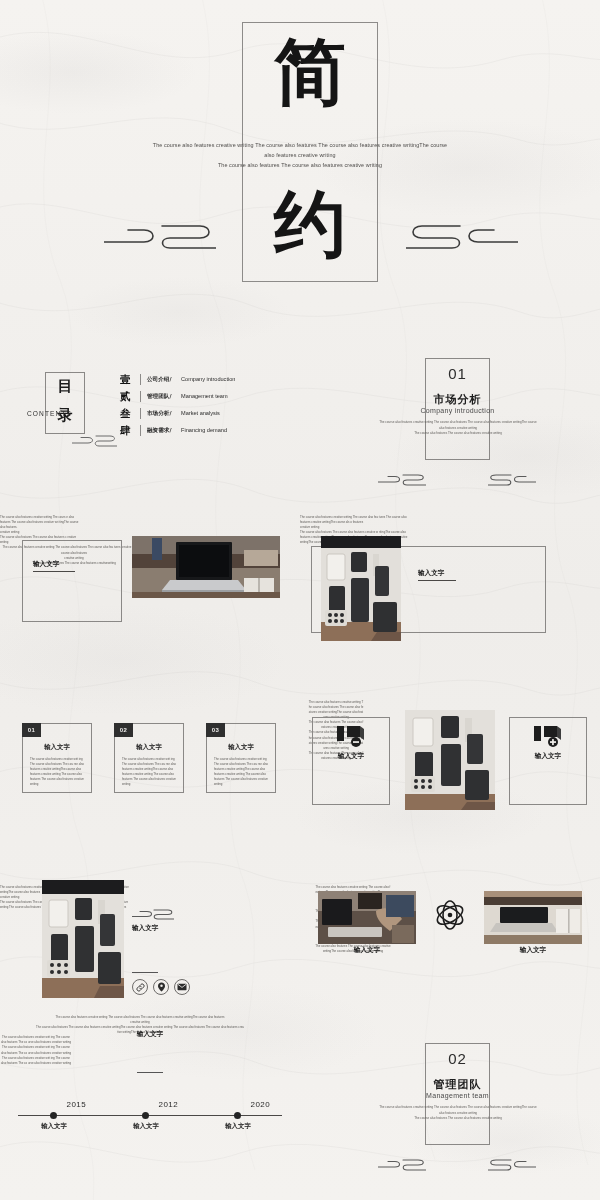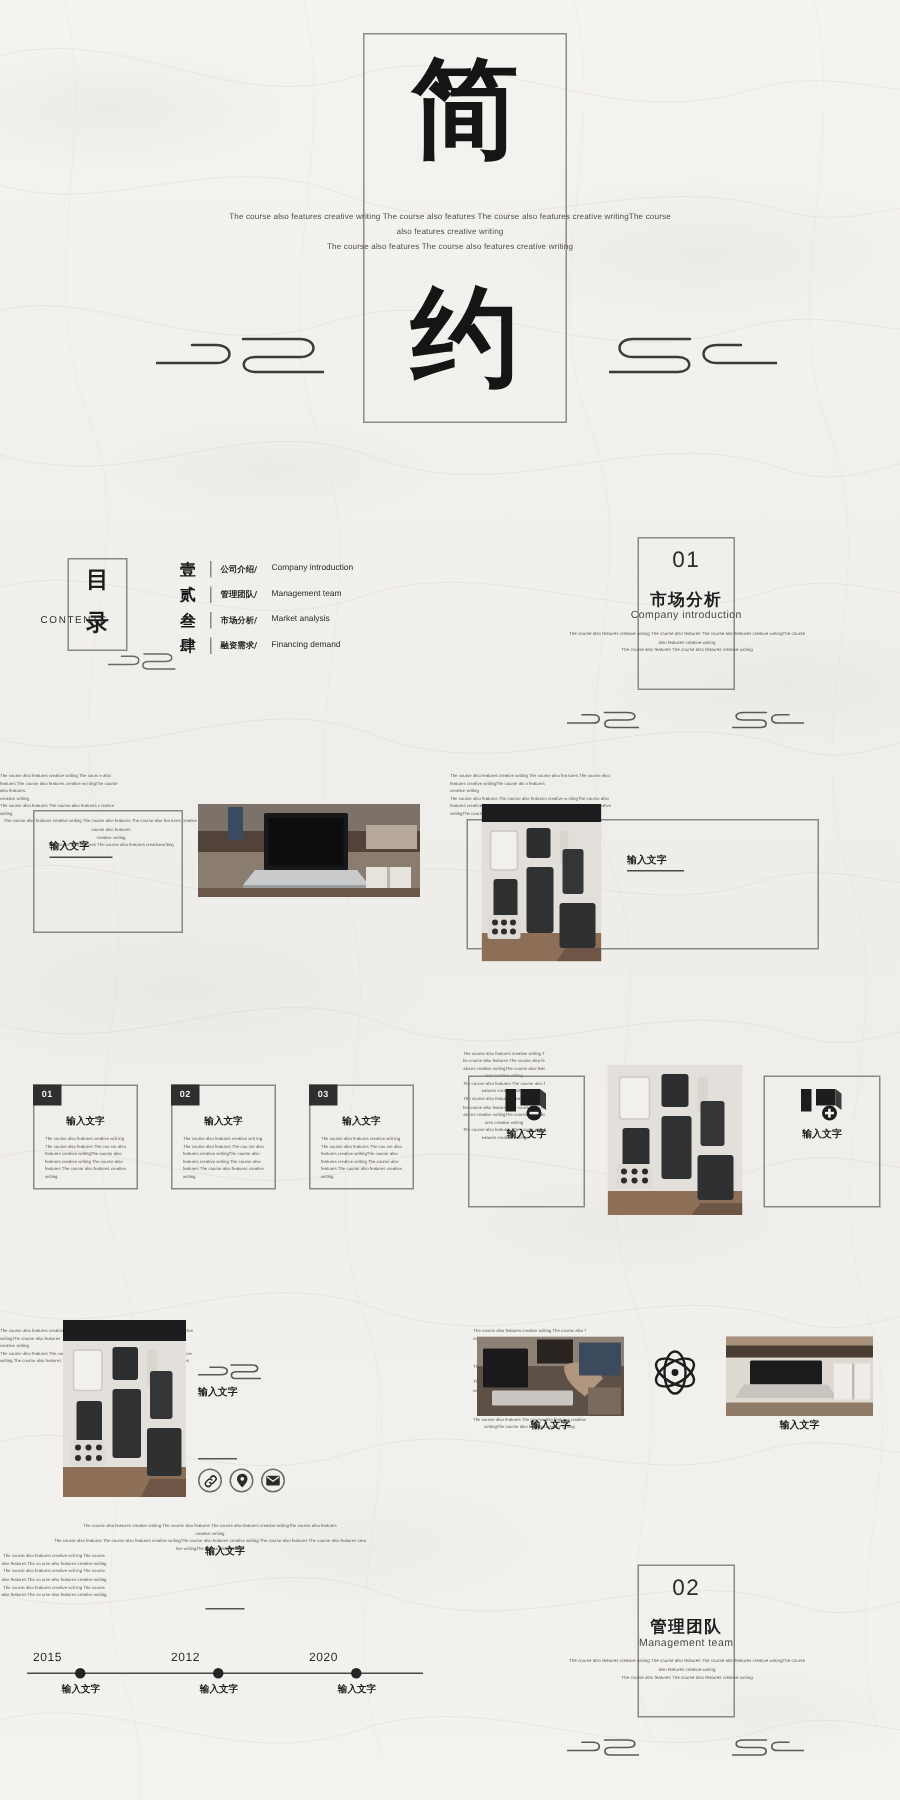--- a/index.html
+++ b/index.html
@@ -104,21 +104,21 @@
   .card-badge {
     position:absolute; background:#2f2f2f; color:#f0efed;
     font-size:6px; font-weight:700; display:flex; align-items:center; justify-content:center;
     letter-spacing:.4px; font-family:"Liberation Sans", sans-serif;
   }
   .card-h { position:absolute; width:100%; text-align:center; font-size:6.4px; font-weight:700; color:#1c1c1c; font-family:"DejaVu Sans", sans-serif; }
 
   
   .tl-axis { position:absolute; height:1px; background:#4a4846; }
   .tl-dot { position:absolute; width:7px; height:7px; border-radius:50%; background:#242424; }
-  .tl-year { position:absolute; font-size:8px; color:#2a2a2a; text-align:left; letter-spacing:.4px; }
+  .tl-year { position:absolute; font-size:8px; color:#2a2a2a; text-align:right; letter-spacing:.4px; }
   .tl-label { position:absolute; font-size:6.4px; font-weight:700; color:#1c1c1c; text-align:center; font-family:"DejaVu Sans", sans-serif; }
 
   .hr-small { position:absolute; height:1px; background:#555; }
   .icon-circle {
     position:absolute; border:1px solid #6d6b69; border-radius:50%;
     display:flex; align-items:center; justify-content:center;
   }
   .hd-label { position:absolute; font-size:6.6px; font-weight:700; color:#1a1a1a; font-family:"DejaVu Sans", sans-serif; }
   .underline-h { position:absolute; height:1px; background:#4a4846; }
 </style>

